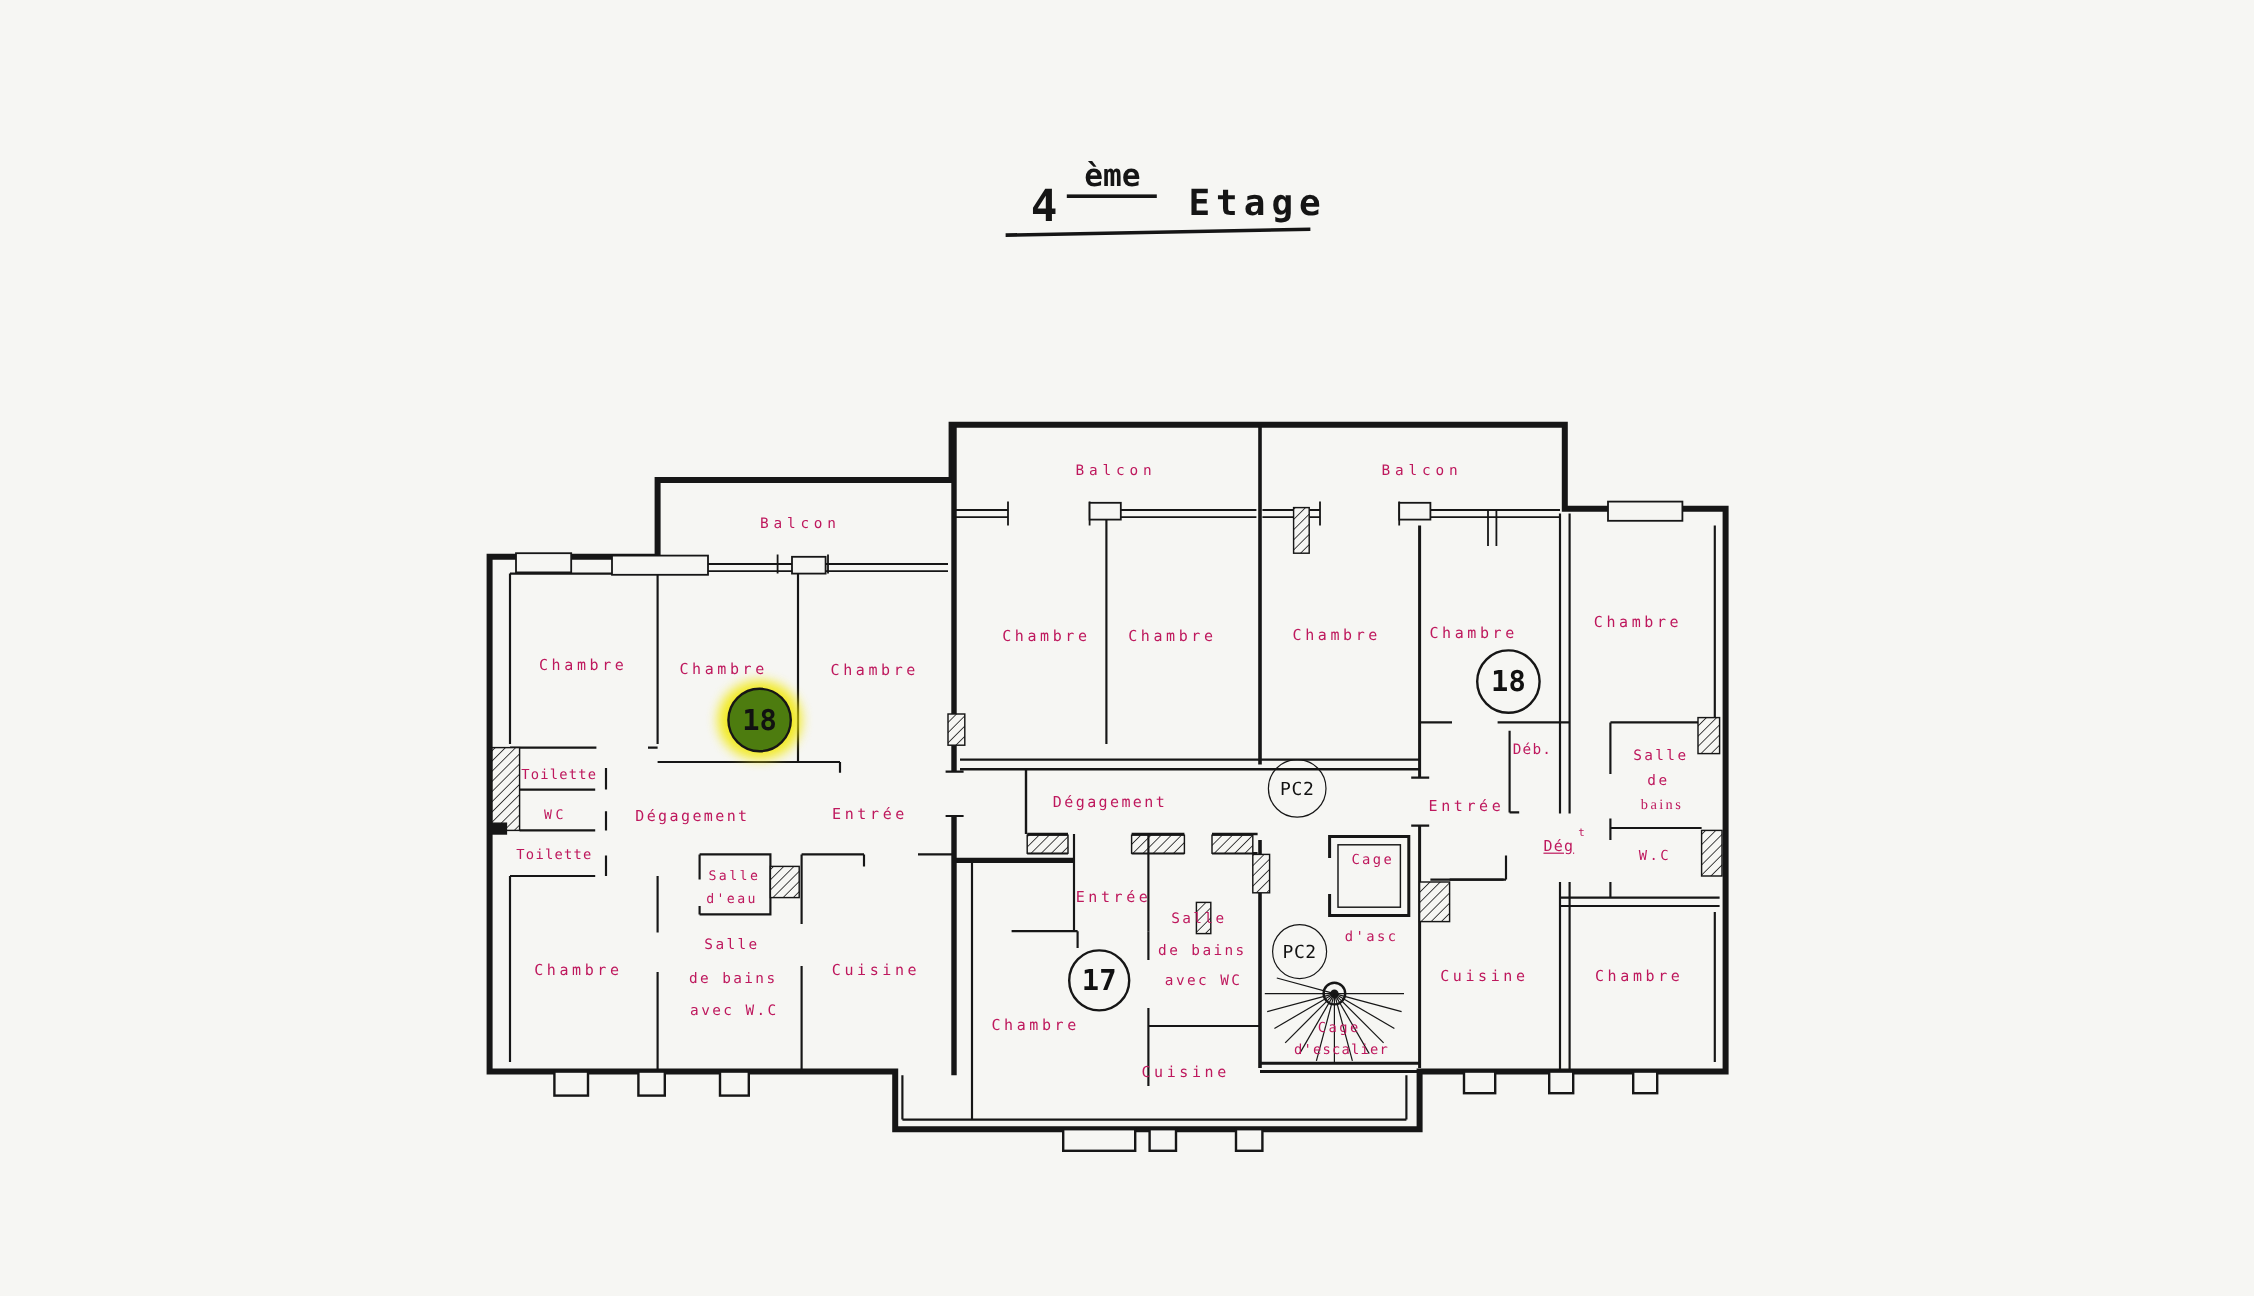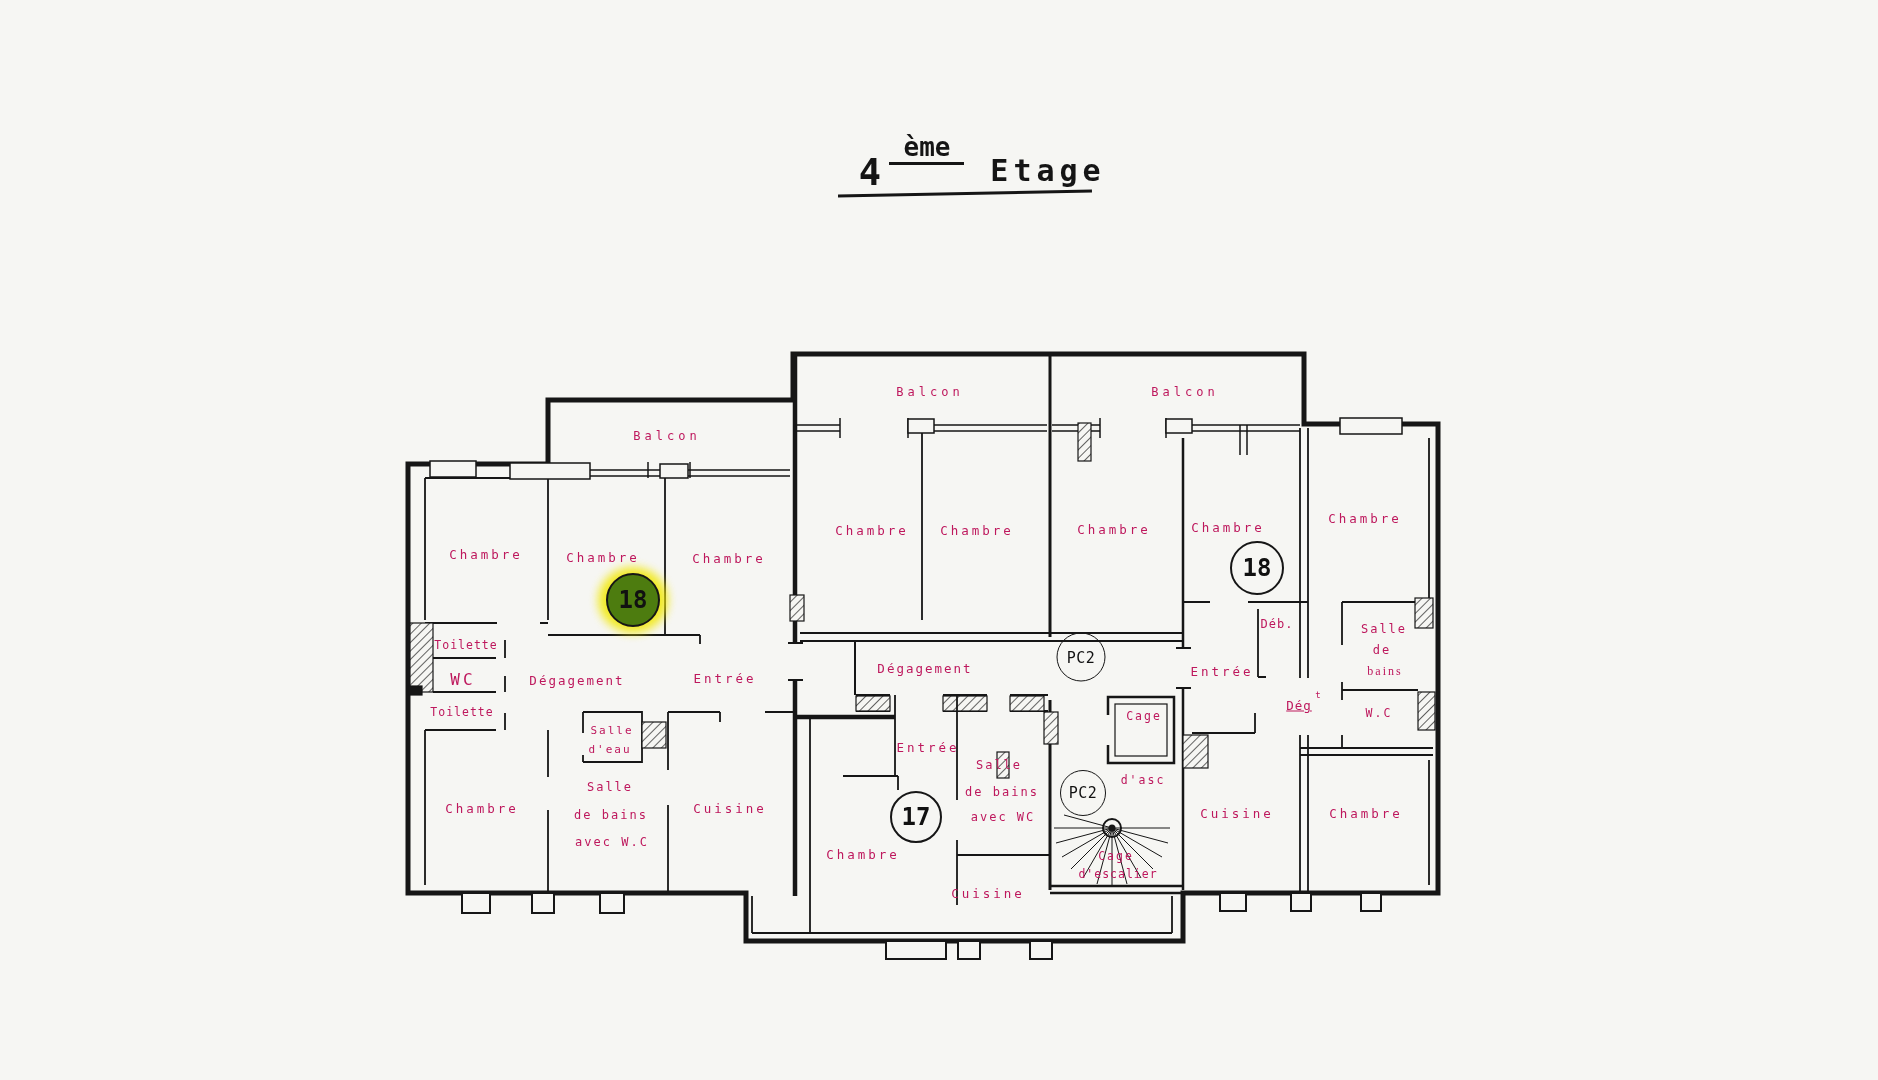--- a/index.html
+++ b/index.html
@@ -171,21 +171,21 @@
       <div class="lbl" style="left: 1185px; top: 392px; font-size: 12px; letter-spacing: 4px;">Balcon</div>
       <div class="lbl" style="left: 486px; top: 554px; font-size: 12.5px; letter-spacing: 3px;">Chambre</div>
       <div class="lbl" style="left: 603px; top: 557px; font-size: 12.5px; letter-spacing: 3px;">Chambre</div>
       <div class="lbl" style="left: 729px; top: 558px; font-size: 12.5px; letter-spacing: 3px;">Chambre</div>
       <div class="lbl" style="left: 872px; top: 530px; font-size: 12.5px; letter-spacing: 3px;">Chambre</div>
       <div class="lbl" style="left: 977px; top: 530px; font-size: 12.5px; letter-spacing: 3px;">Chambre</div>
       <div class="lbl" style="left: 1114px; top: 529px; font-size: 12.5px; letter-spacing: 3px;">Chambre</div>
       <div class="lbl" style="left: 1228px; top: 527px; font-size: 12.5px; letter-spacing: 3px;">Chambre</div>
       <div class="lbl" style="left: 1365px; top: 518px; font-size: 12.5px; letter-spacing: 3px;">Chambre</div>
       <div class="lbl" style="left: 466px; top: 645px; font-size: 11.5px; letter-spacing: 1px;">Toilette</div>
-      <div class="lbl" style="left: 463px; top: 679px; font-size: 16px; letter-spacing: 3px;">WC</div>
+      <div class="lbl" style="left: 463px; top: 679px; font-size: 11px; letter-spacing: 3px;">WC</div>
       <div class="lbl" style="left: 462px; top: 712px; font-size: 11.5px; letter-spacing: 1px;">Toilette</div>
       <div class="lbl" style="left: 577px; top: 680px; font-size: 12.5px; letter-spacing: 2px;">Dégagement</div>
       <div class="lbl" style="left: 725px; top: 678px; font-size: 12.5px; letter-spacing: 3px;">Entrée</div>
       <div class="lbl" style="left: 612px; top: 730px; font-size: 11px; letter-spacing: 2px;">Salle</div>
       <div class="lbl" style="left: 610px; top: 749px; font-size: 11px; letter-spacing: 2px;">d'eau</div>
       <div class="lbl" style="left: 482px; top: 808px; font-size: 12.5px; letter-spacing: 3px;">Chambre</div>
       <div class="lbl" style="left: 610px; top: 787px; font-size: 12px; letter-spacing: 2px;">Salle</div>
       <div class="lbl" style="left: 611px; top: 815px; font-size: 12px; letter-spacing: 2px;">de  bains</div>
       <div class="lbl" style="left: 612px; top: 842px; font-size: 12px; letter-spacing: 2px;">avec  W.C</div>
       <div class="lbl" style="left: 730px; top: 808px; font-size: 12.5px; letter-spacing: 3px;">Cuisine</div>

